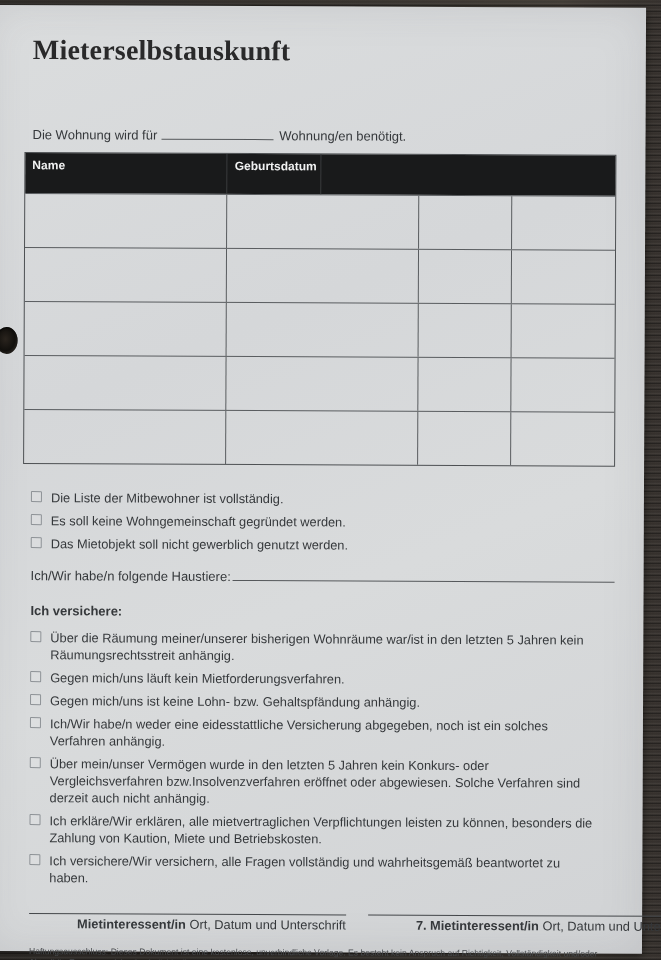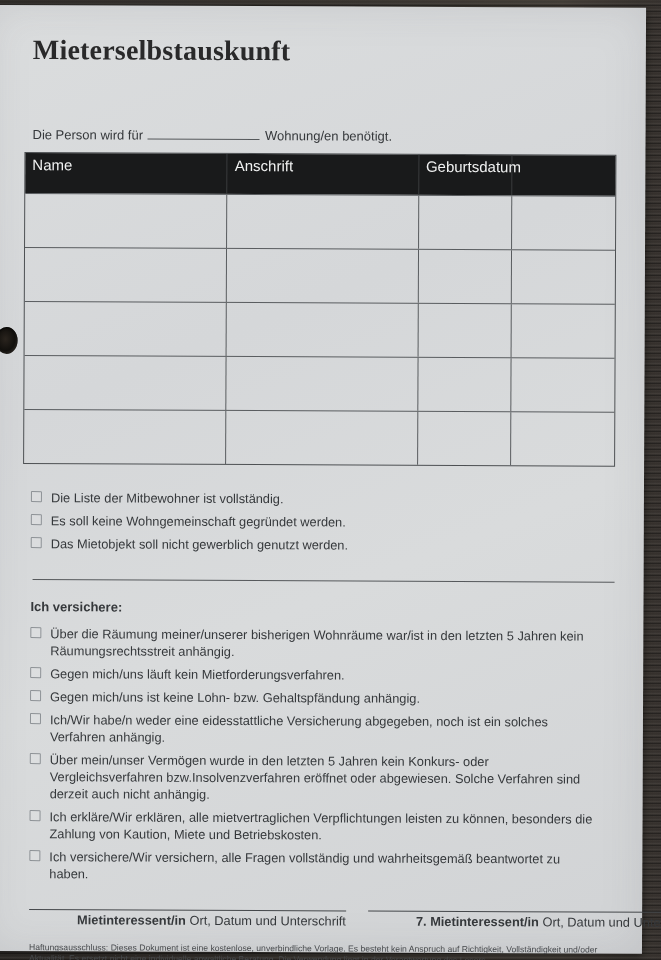--- a/index.html
+++ b/index.html
@@ -72,22 +72,22 @@
   .otable {
     margin: 9px 0 0 -8px;
     width: 592px;
     border: 1.5px solid #4d5053;
     box-sizing: border-box;
   }
   .thead { display: flex; background: #191a1b; color: #f1f2f2; }
   .hcell {
     box-sizing: border-box;
     padding: 5px 7px 6px 7px;
-    font-size: 15px;
-    font-weight: normal;
+    font-size: 12px;
+    font-weight: bold;
     line-height: 14px;
     border-right: 1px solid #3a3c3e;
     min-height: 40px;
   }
   .trow {
     display: flex;
     height: 53px;
     border-top: 1px solid #595c5f;
   }
   .tcell { box-sizing: border-box; border-right: 1px solid #595c5f; }
@@ -161,27 +161,26 @@
 </style>
 </head>
 <body>
 
 <div class="paper">
   <div class="hole"></div>
   <div class="paper-inner">
 
     <h1 class="doc-title">Mieterselbstauskunft</h1>
 
-    <div class="intro-line"><span>Die Person wird für</span><span class="blank persons"></span><span>Wohnung/en benötigt.</span>
+    <div class="intro-line"><span>Die Wohnung wird für</span><span class="blank persons"></span><span>Wohnung/en benötigt.</span>
     </div>
 
     <div class="otable">
       <div class="thead">
         <div class="hcell c1">Name</div>
-        <div class="hcell c2">Anschrift</div>
         <div class="hcell c3">Geburtsdatum</div>
       </div>
       <div class="trow">
         <div class="tcell c1"></div>
         <div class="tcell c2"></div>
         <div class="tcell c3"></div>
         <div class="tcell c4"></div>
       </div>
         <div class="trow">
         <div class="tcell c1"></div>
@@ -218,20 +217,21 @@
         <span class="cbox"></span>
         <span class="citem-text">Es soll keine Wohngemeinschaft gegründet werden.</span>
       </div>
         <div class="citem">
         <span class="cbox"></span>
         <span class="citem-text">Das Mietobjekt soll nicht gewerblich genutzt werden.</span>
       </div>
     </div>
 
     <div class="pets-line">
+      <span>Ich/Wir habe/n folgende Haustiere:</span>
       <span class="blank pets"></span>
     </div>
 
     <div class="assure-heading">Ich versichere:</div>
 
     <div class="checklist assurances">
       <div class="citem">
         <span class="cbox"></span>
         <span class="citem-text">Über die Räumung meiner/unserer bisherigen Wohnräume war/ist in den letzten 5 Jahren kein Räumungsrechtsstreit anhängig.</span>
       </div>

